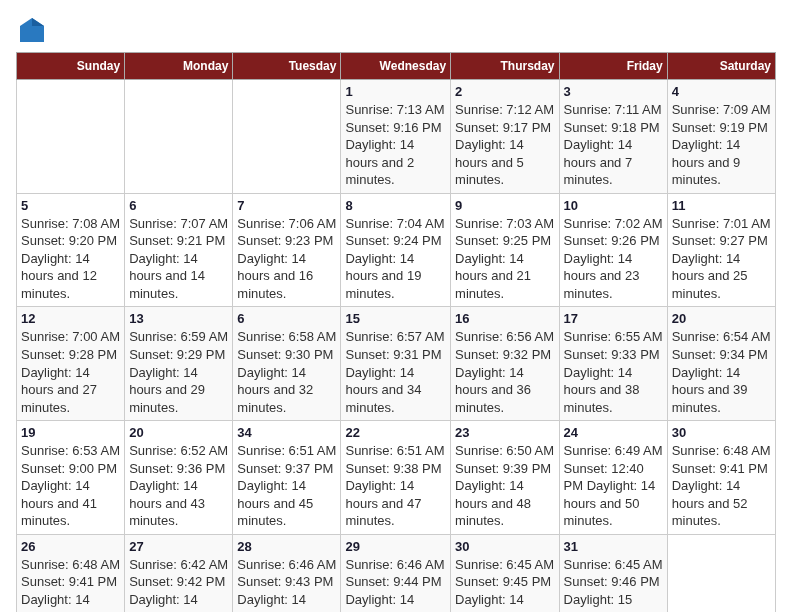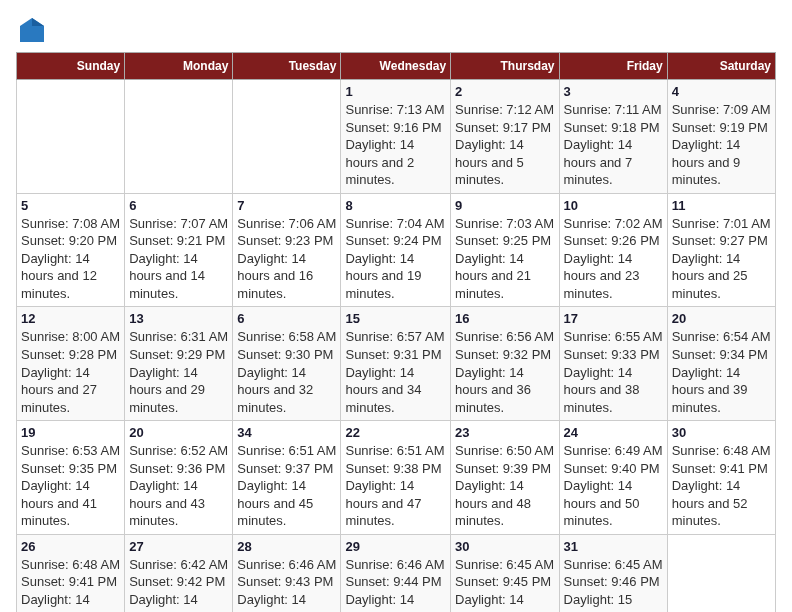--- a/index.html
+++ b/index.html
@@ -200,28 +200,28 @@
           <span class="day-num">11</span>
           <div class="day-info">Sunrise: 7:01 AM
 Sunset: 9:27 PM
 Daylight: 14 hours
 and 25 minutes.</div>
         </td>
       </tr>
       <tr>
         <td>
           <span class="day-num">12</span>
-          <div class="day-info">Sunrise: 8:00 AM
+          <div class="day-info">Sunrise: 7:00 AM
 Sunset: 9:28 PM
 Daylight: 14 hours
 and 27 minutes.</div>
         </td>
         <td>
           <span class="day-num">13</span>
-          <div class="day-info">Sunrise: 6:31 AM
+          <div class="day-info">Sunrise: 6:59 AM
 Sunset: 9:29 PM
 Daylight: 14 hours
 and 29 minutes.</div>
         </td>
         <td>
           <span class="day-num">6</span>
           <div class="day-info">Sunrise: 6:58 AM
 Sunset: 9:30 PM
 Daylight: 14 hours
 and 32 minutes.</div>
@@ -252,21 +252,21 @@
           <div class="day-info">Sunrise: 6:54 AM
 Sunset: 9:34 PM
 Daylight: 14 hours
 and 39 minutes.</div>
         </td>
       </tr>
       <tr>
         <td>
           <span class="day-num">19</span>
           <div class="day-info">Sunrise: 6:53 AM
-Sunset: 9:35 PM
+Sunset: 9:00 PM
 Daylight: 14 hours
 and 41 minutes.</div>
         </td>
         <td>
           <span class="day-num">20</span>
           <div class="day-info">Sunrise: 6:52 AM
 Sunset: 9:36 PM
 Daylight: 14 hours
 and 43 minutes.</div>
         </td>
@@ -287,21 +287,21 @@
         <td>
           <span class="day-num">23</span>
           <div class="day-info">Sunrise: 6:50 AM
 Sunset: 9:39 PM
 Daylight: 14 hours
 and 48 minutes.</div>
         </td>
         <td>
           <span class="day-num">24</span>
           <div class="day-info">Sunrise: 6:49 AM
-Sunset: 9:40 PM
+Sunset: 12:40 PM
 Daylight: 14 hours
 and 50 minutes.</div>
         </td>
         <td>
           <span class="day-num">30</span>
           <div class="day-info">Sunrise: 6:48 AM
 Sunset: 9:41 PM
 Daylight: 14 hours
 and 52 minutes.</div>
         </td>

